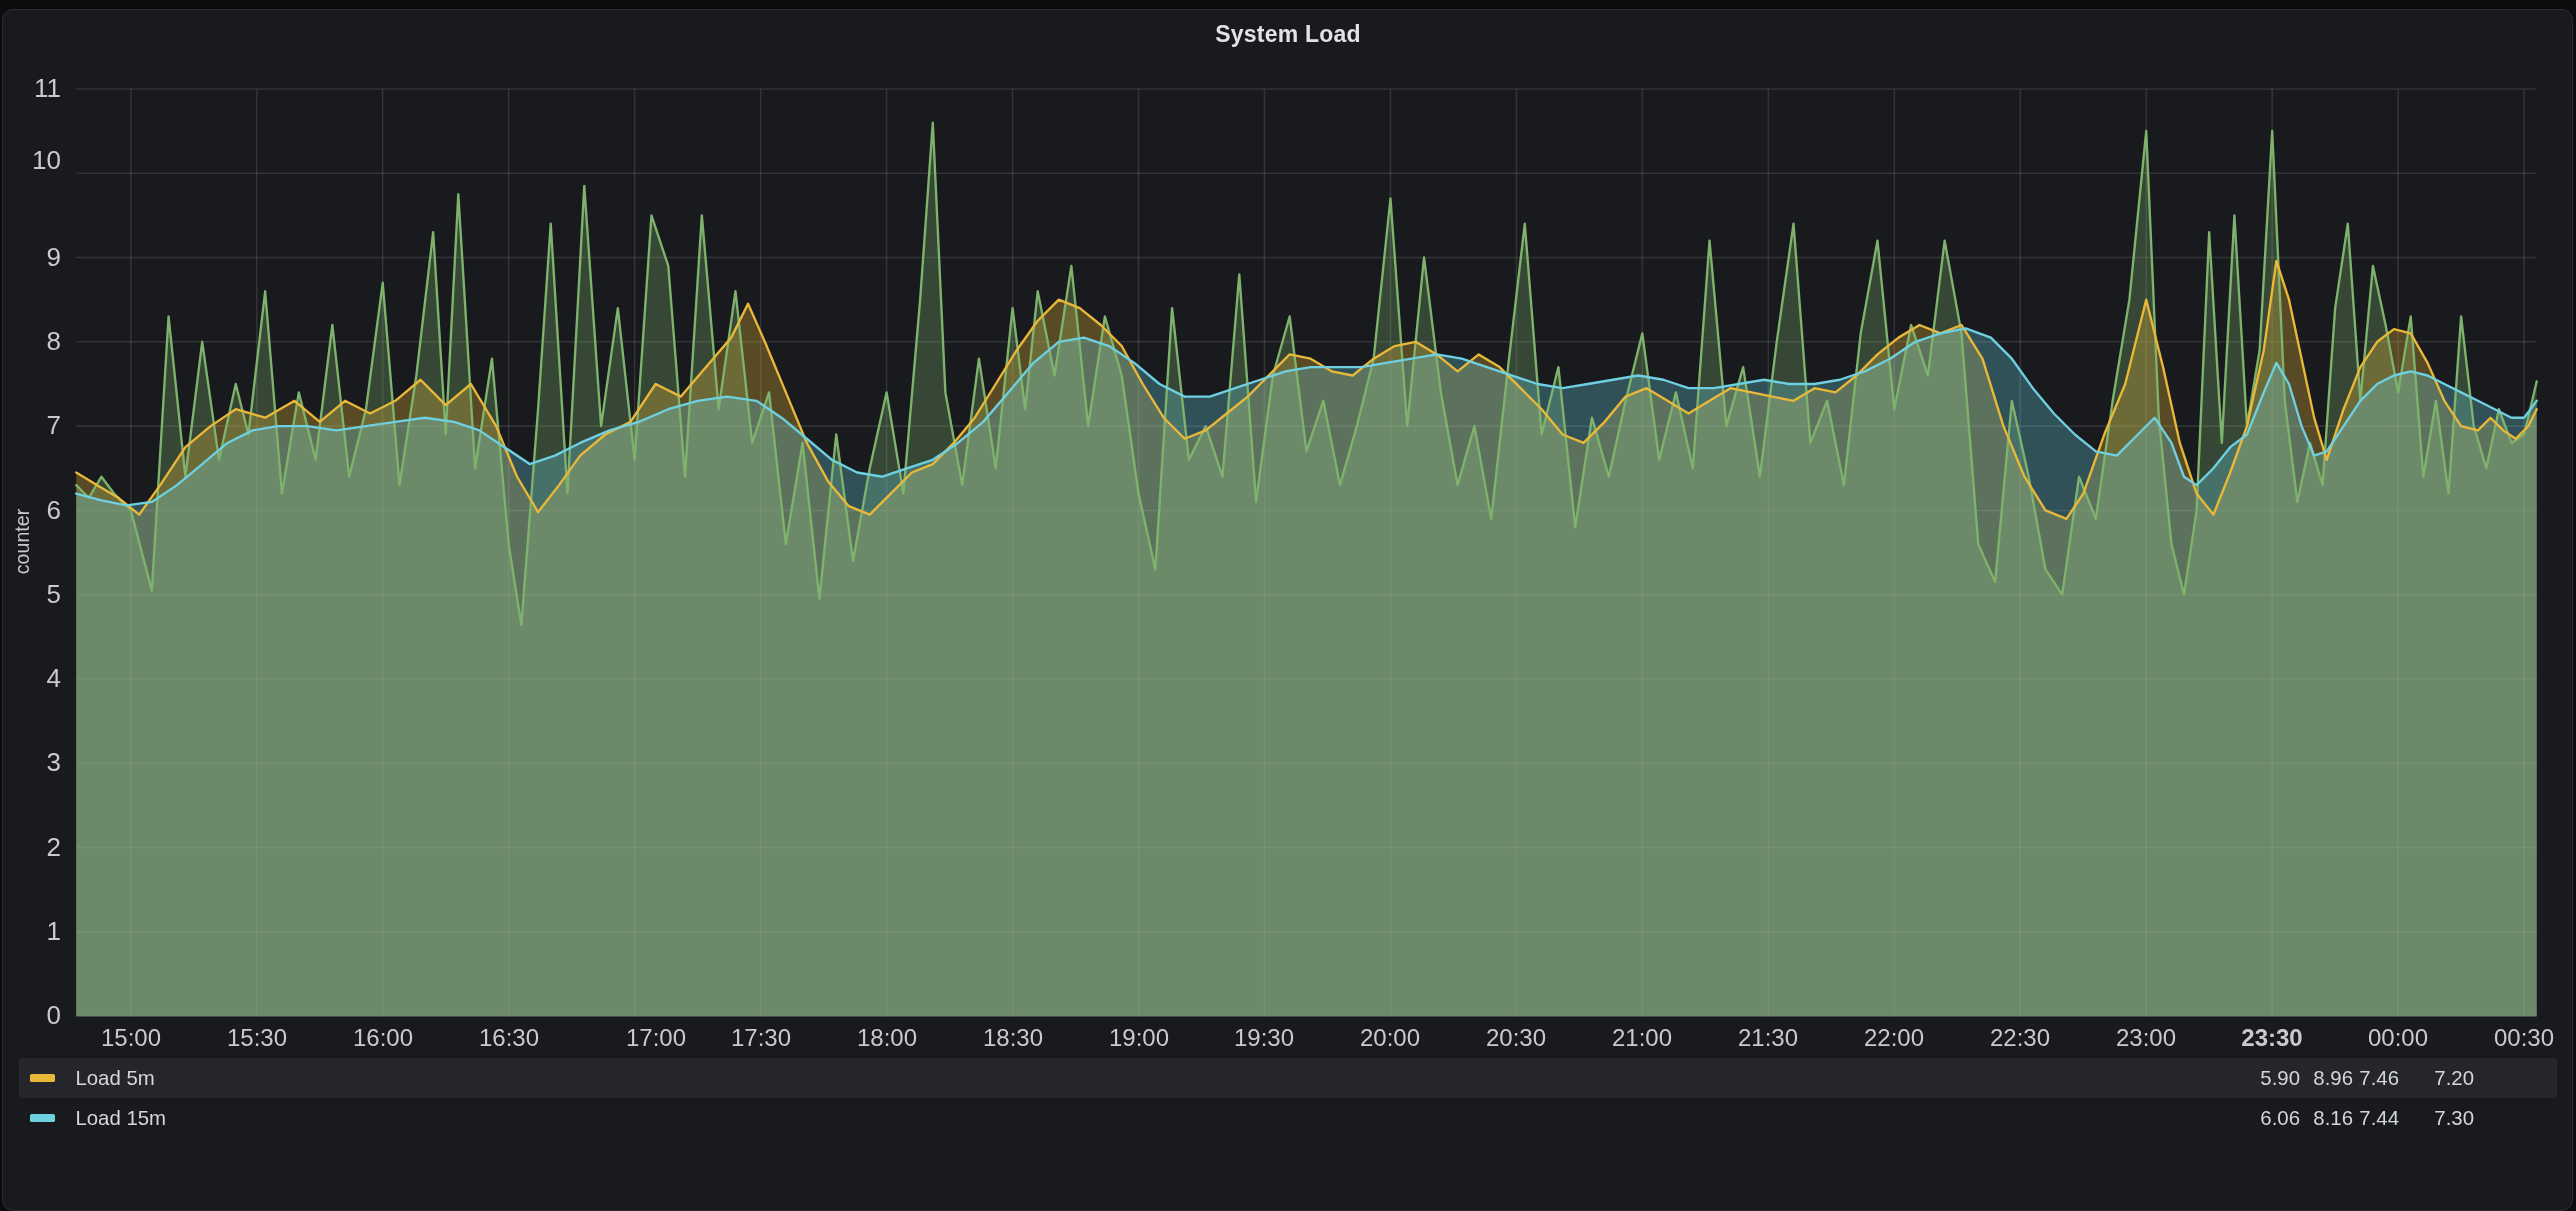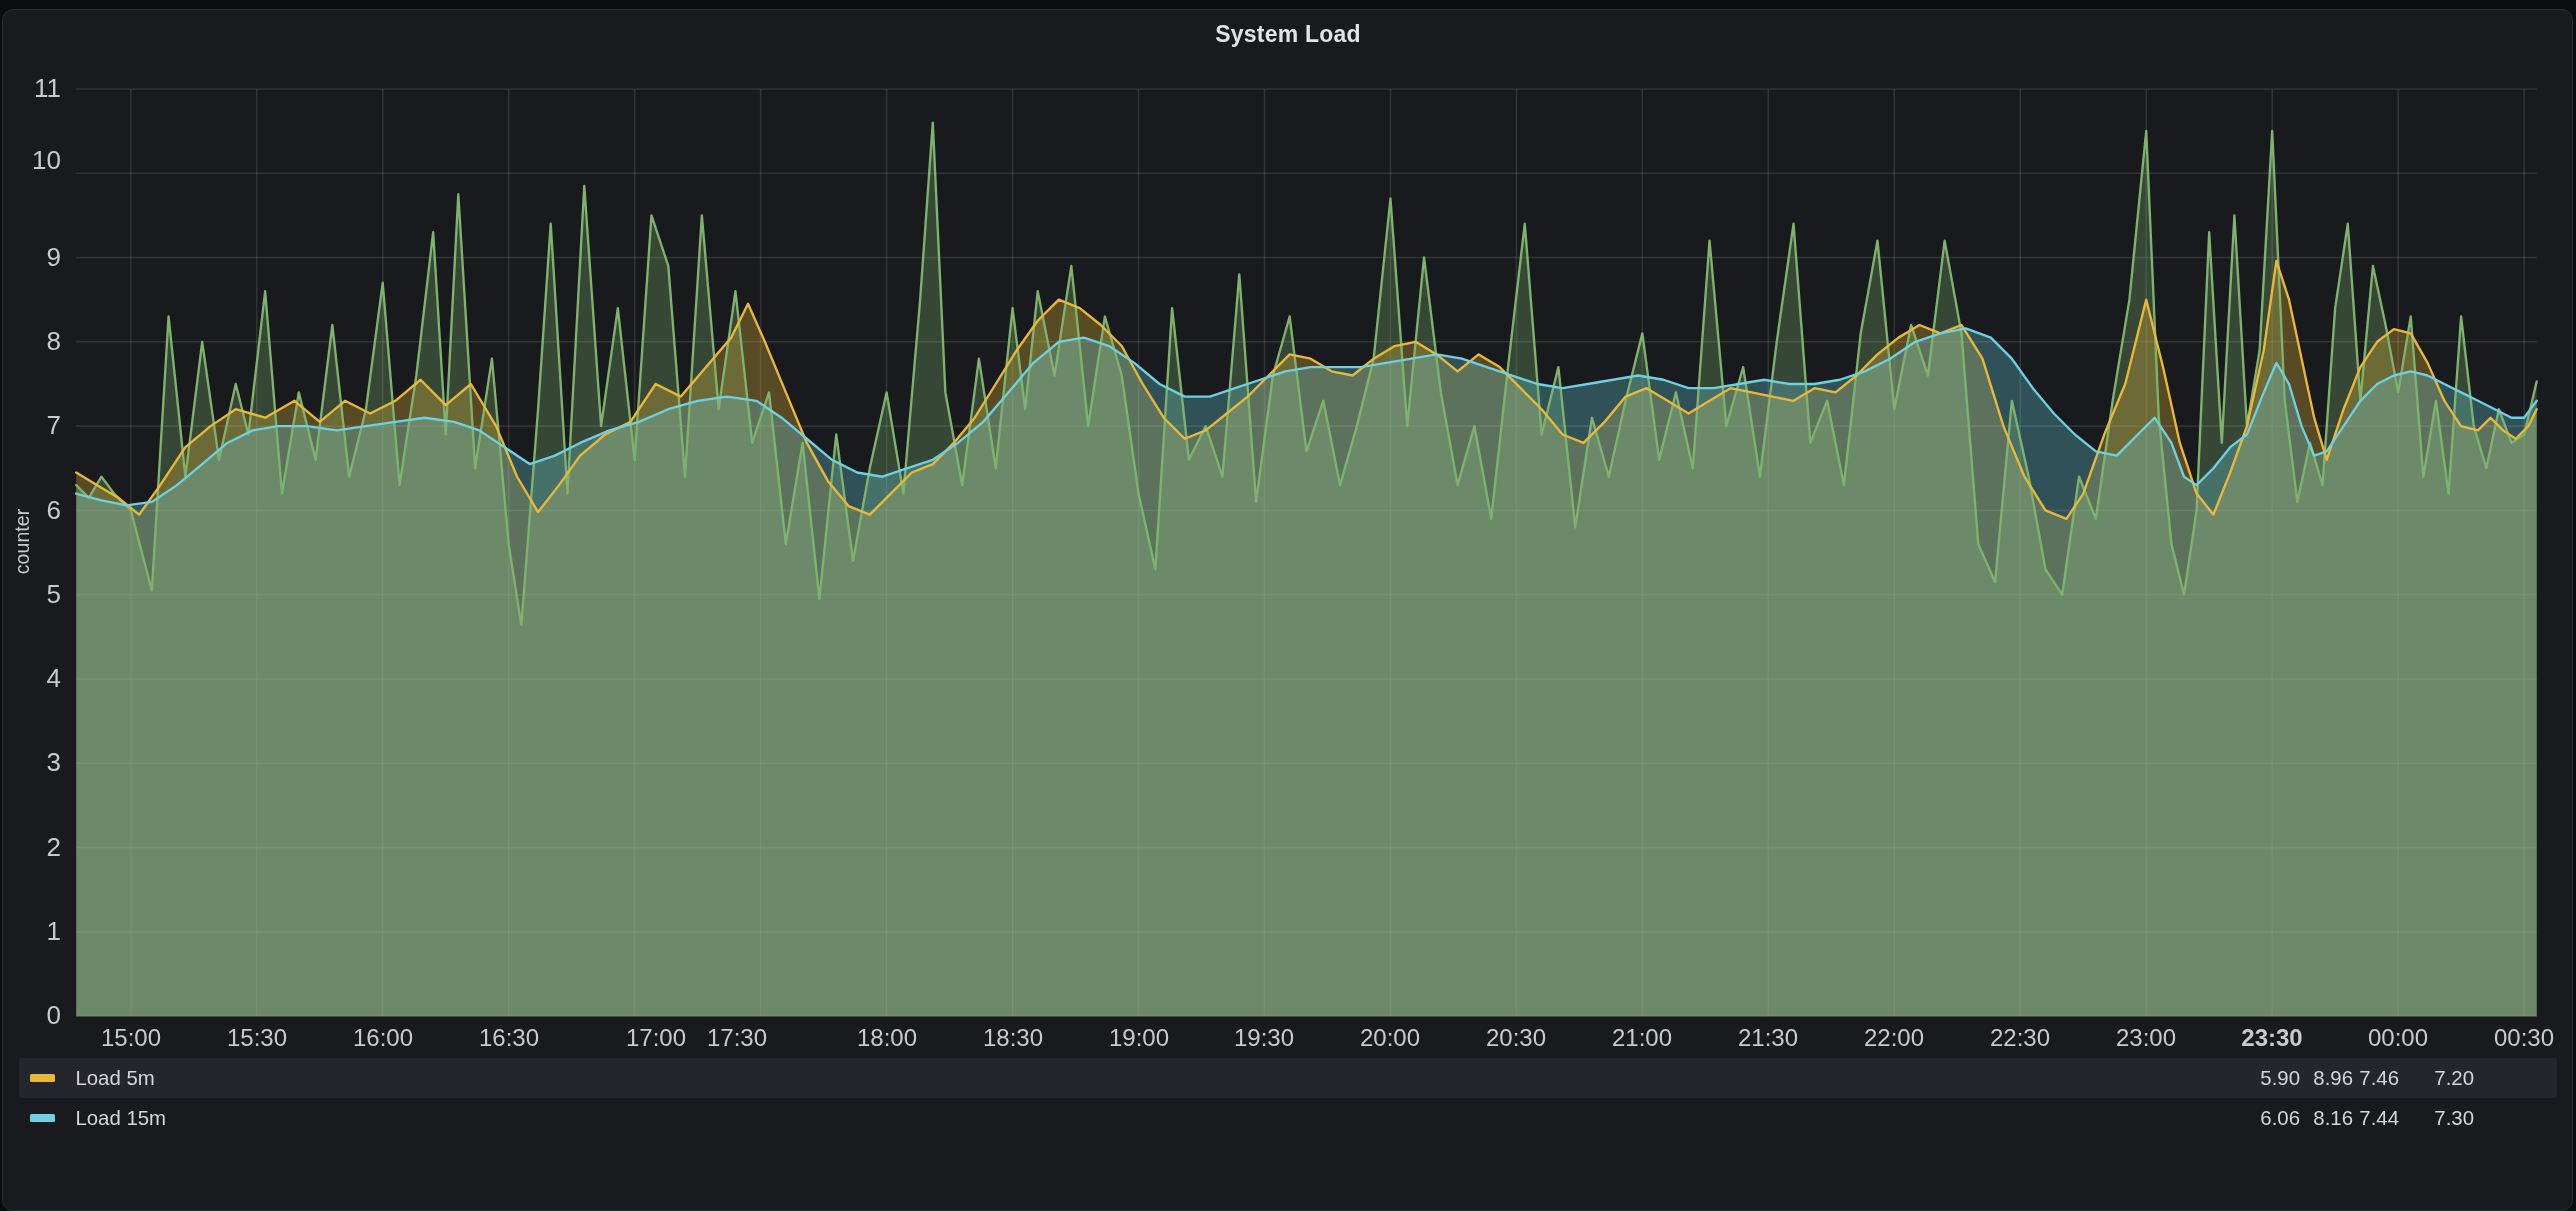--- a/index.html
+++ b/index.html
@@ -120,21 +120,21 @@
     <div class="ytick" style="top: 246px;">9</div>
     <div class="ytick" style="top: 149px;">10</div>
     <div class="ytick" style="top: 77px;">11</div>
   </div>
 <div id="x-ticks">
     <div class="xtick" style="left: 131px;">15:00</div>
     <div class="xtick" style="left: 257px;">15:30</div>
     <div class="xtick" style="left: 383px;">16:00</div>
     <div class="xtick" style="left: 509px;">16:30</div>
     <div class="xtick" style="left: 656px;">17:00</div>
-    <div class="xtick" style="left: 737px;">17:30</div>
+    <div class="xtick" style="left: 761px;">17:30</div>
     <div class="xtick" style="left: 887px;">18:00</div>
     <div class="xtick" style="left: 1013px;">18:30</div>
     <div class="xtick" style="left: 1139px;">19:00</div>
     <div class="xtick" style="left: 1264px;">19:30</div>
     <div class="xtick" style="left: 1390px;">20:00</div>
     <div class="xtick" style="left: 1516px;">20:30</div>
     <div class="xtick" style="left: 1642px;">21:00</div>
     <div class="xtick" style="left: 1768px;">21:30</div>
     <div class="xtick" style="left: 1894px;">22:00</div>
     <div class="xtick" style="left: 2020px;">22:30</div>

